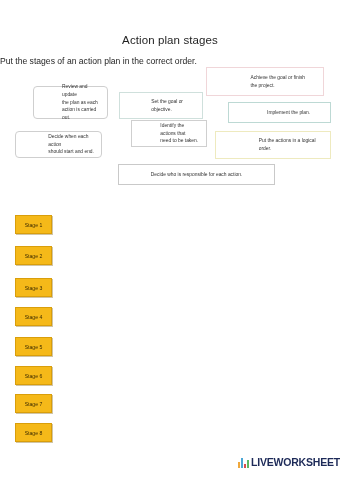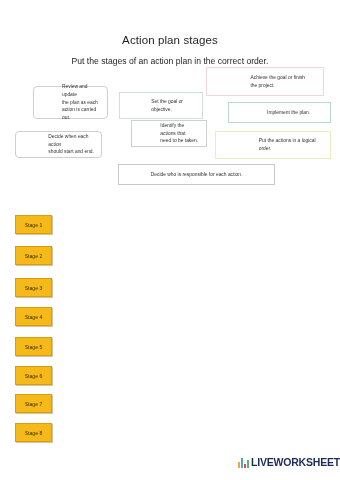--- a/index.html
+++ b/index.html
@@ -36,21 +36,20 @@
     font-size: 11.5px;
     font-weight: 400;
     letter-spacing: 0.1px;
     color: #1f1f1f;
   }
   .subtitle {
     position: absolute;
     left: 0;
     top: 56px;
     width: 340px;
-    text-align: center;
     font-size: 8.6px;
     font-weight: 400;
     color: #1f1f1f;
   }
 
   
   .card {
     position: absolute;
     background: #ffffff;
     border: 1px solid #c9c9c9;

